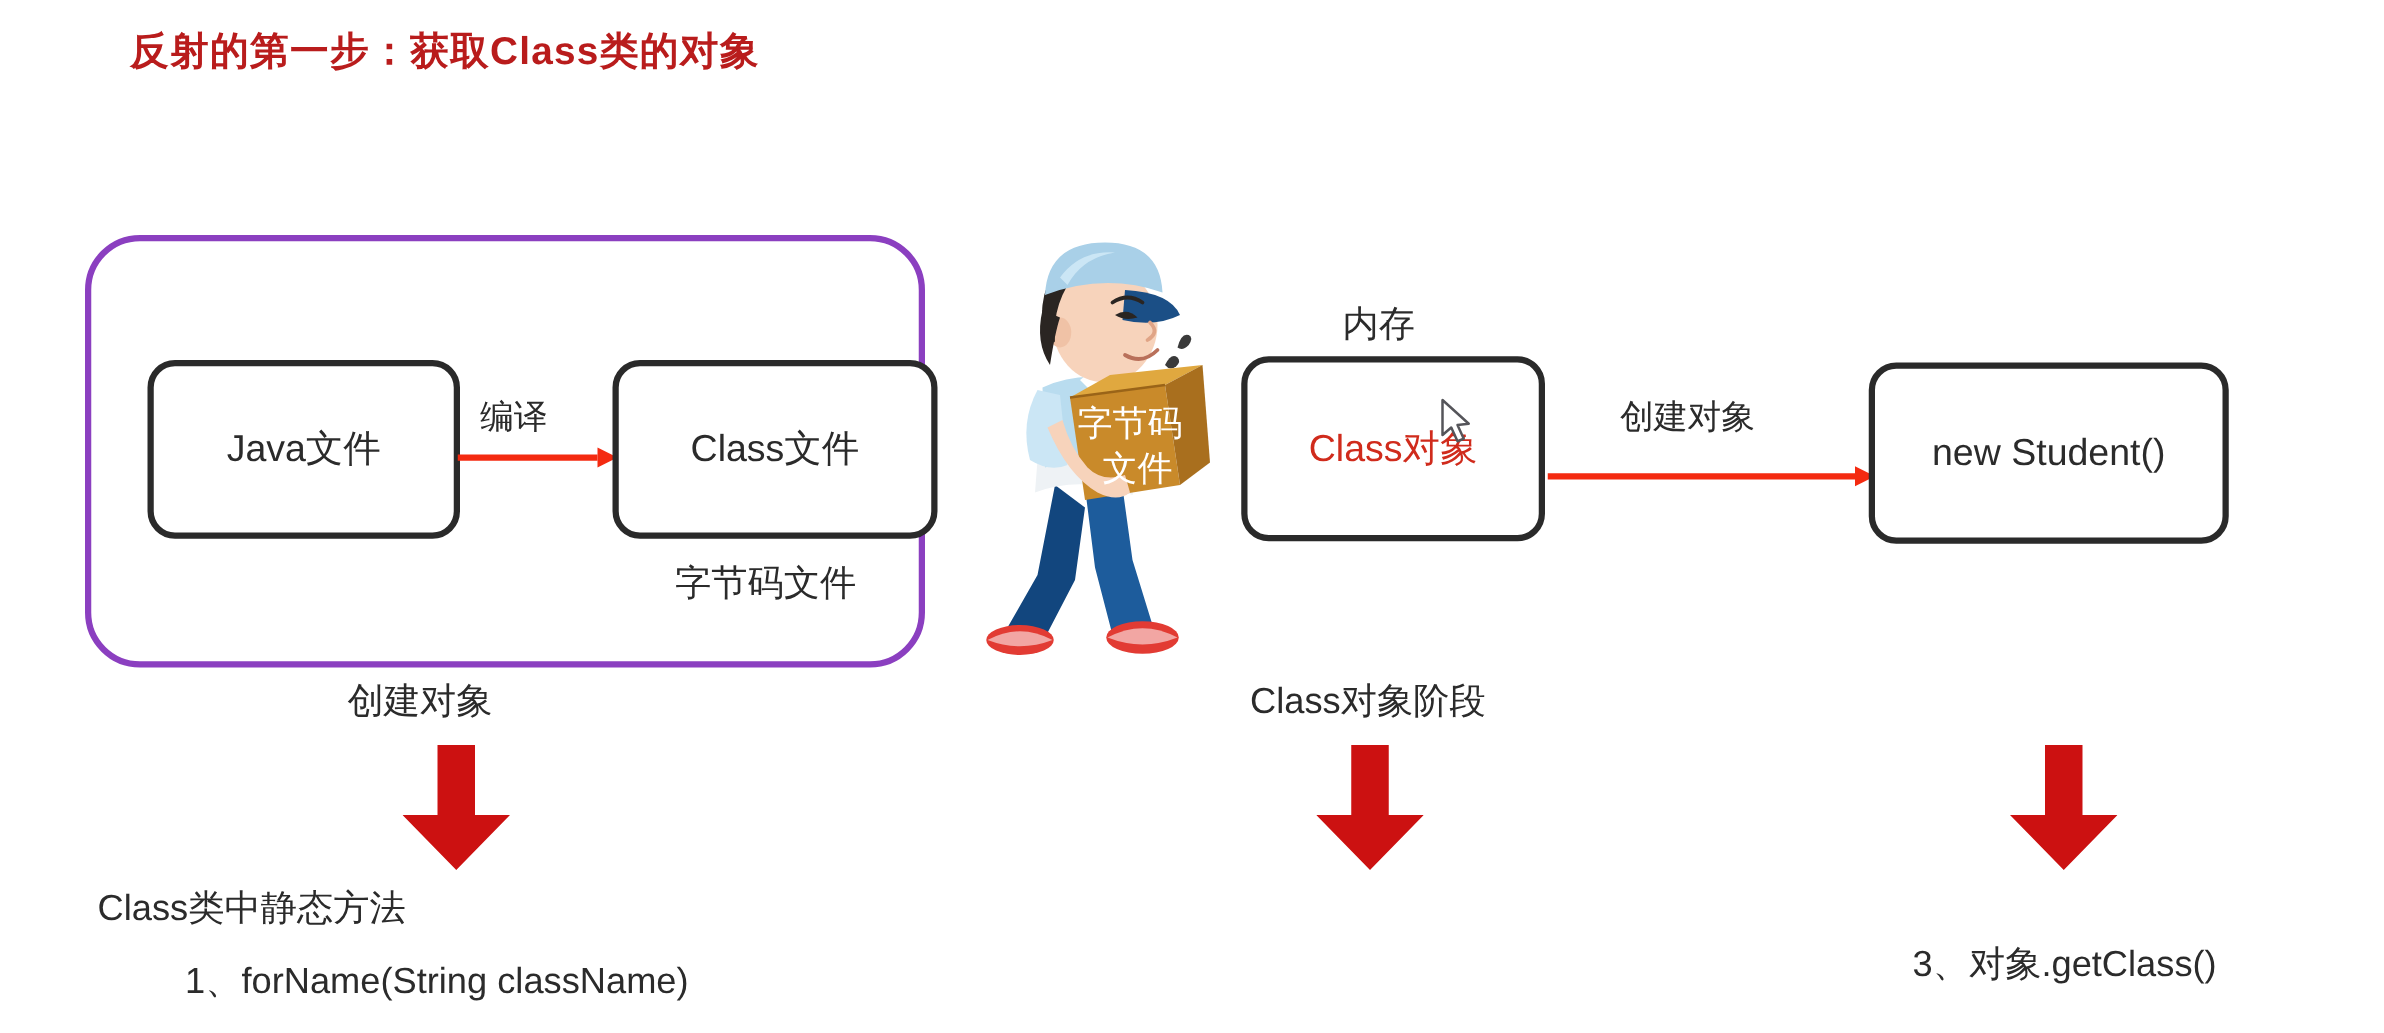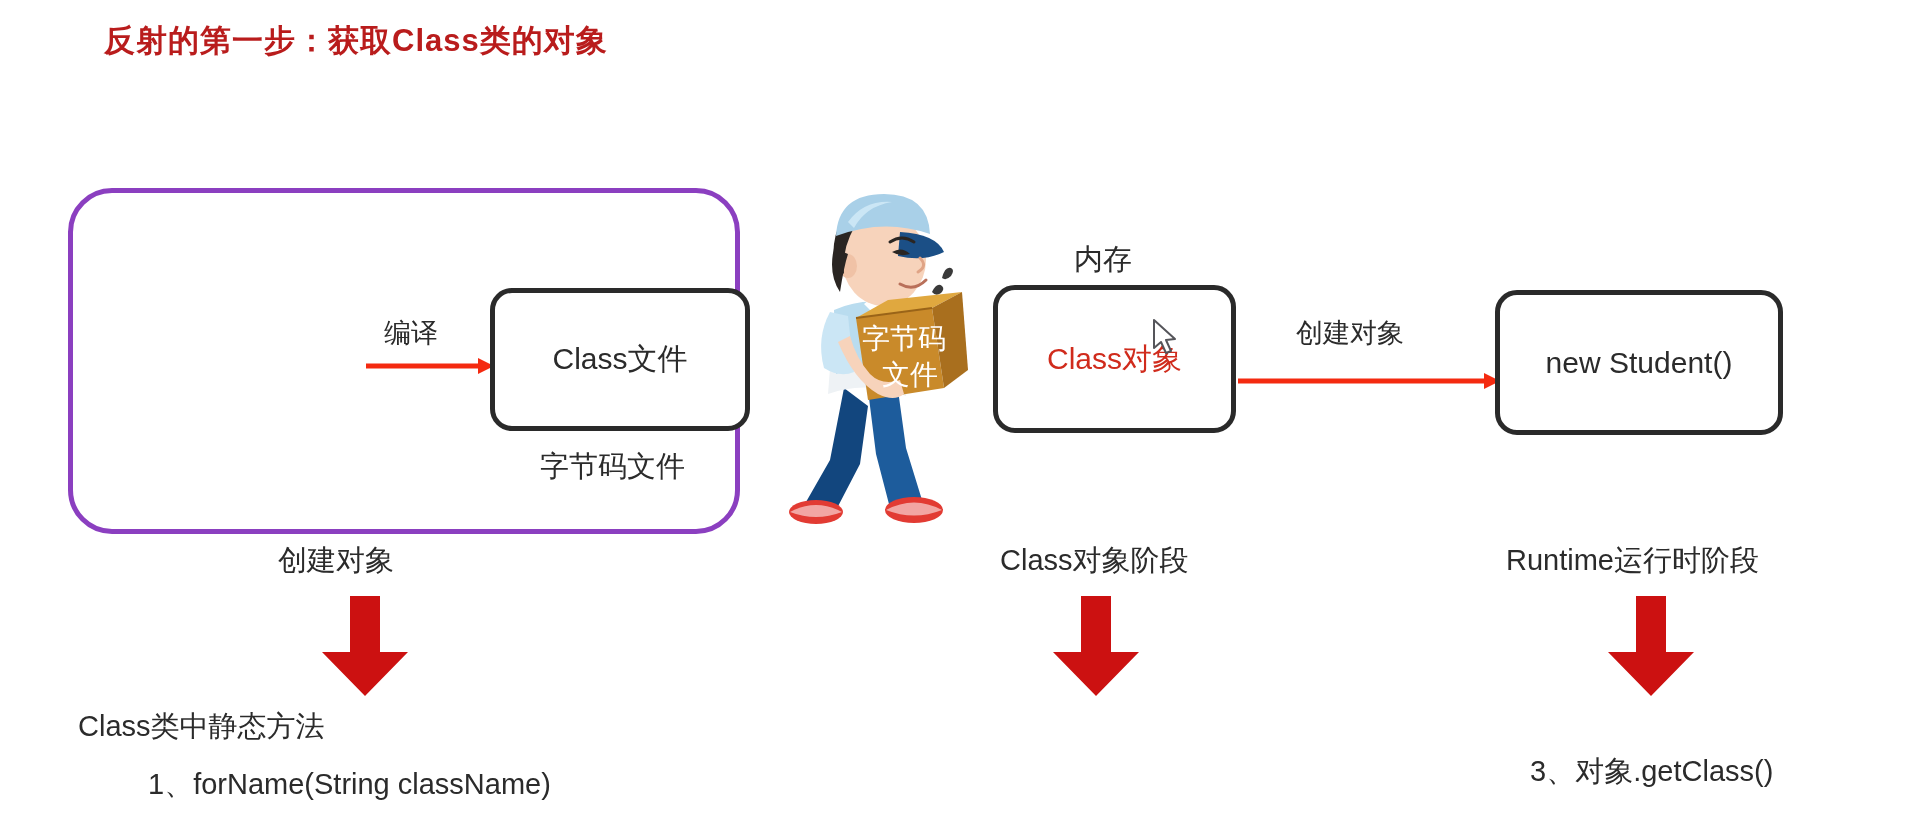--- a/index.html
+++ b/index.html
@@ -129,20 +129,23 @@
 </style>
 </head>
 <body>
 
 <div class="stage">
 
   <div class="page-title">反射的第一步：获取Class类的对象</div>
 
   <div class="purple-group"></div>
 
+  <div class="node" id="node-java">
+    <span>Java文件</span>
+  </div>
 
   <div class="free-label" id="label-compile">编译</div>
   <svg class="h-arrow" id="arrow-compile" viewBox="0 0 128 18" preserveAspectRatio="none">
     <line x1="0" y1="9" x2="112" y2="9" stroke="#f42a10" stroke-width="5"></line>
     <polygon points="112,1 128,9 112,17" fill="#f42a10"></polygon>
   </svg>
 
   <div class="node" id="node-class">
     <span>Class文件</span>
   </div>
@@ -218,21 +221,20 @@
     <line x1="0" y1="9" x2="246" y2="9" stroke="#f42a10" stroke-width="5"></line>
     <polygon points="246,1 262,9 246,17" fill="#f42a10"></polygon>
   </svg>
 
   <div class="node" id="node-new">
     <span>new Student()</span>
   </div>
 
   <div class="free-label" id="stage-label-1">创建对象</div>
   <div class="free-label" id="stage-label-2">Class对象阶段</div>
-  <div class="free-label" id="stage-label-3">Runtime运行时阶段</div>
 
   <svg class="down-arrow" id="down-arrow-1" viewBox="0 0 86 100">
     <polygon points="28,0 58,0 58,56 86,56 43,100 0,56 28,56" fill="#cc1111"></polygon>
   </svg>
   <svg class="down-arrow" id="down-arrow-2" viewBox="0 0 86 100">
     <polygon points="28,0 58,0 58,56 86,56 43,100 0,56 28,56" fill="#cc1111"></polygon>
   </svg>
   <svg class="down-arrow" id="down-arrow-3" viewBox="0 0 86 100">
     <polygon points="28,0 58,0 58,56 86,56 43,100 0,56 28,56" fill="#cc1111"></polygon>
   </svg>

